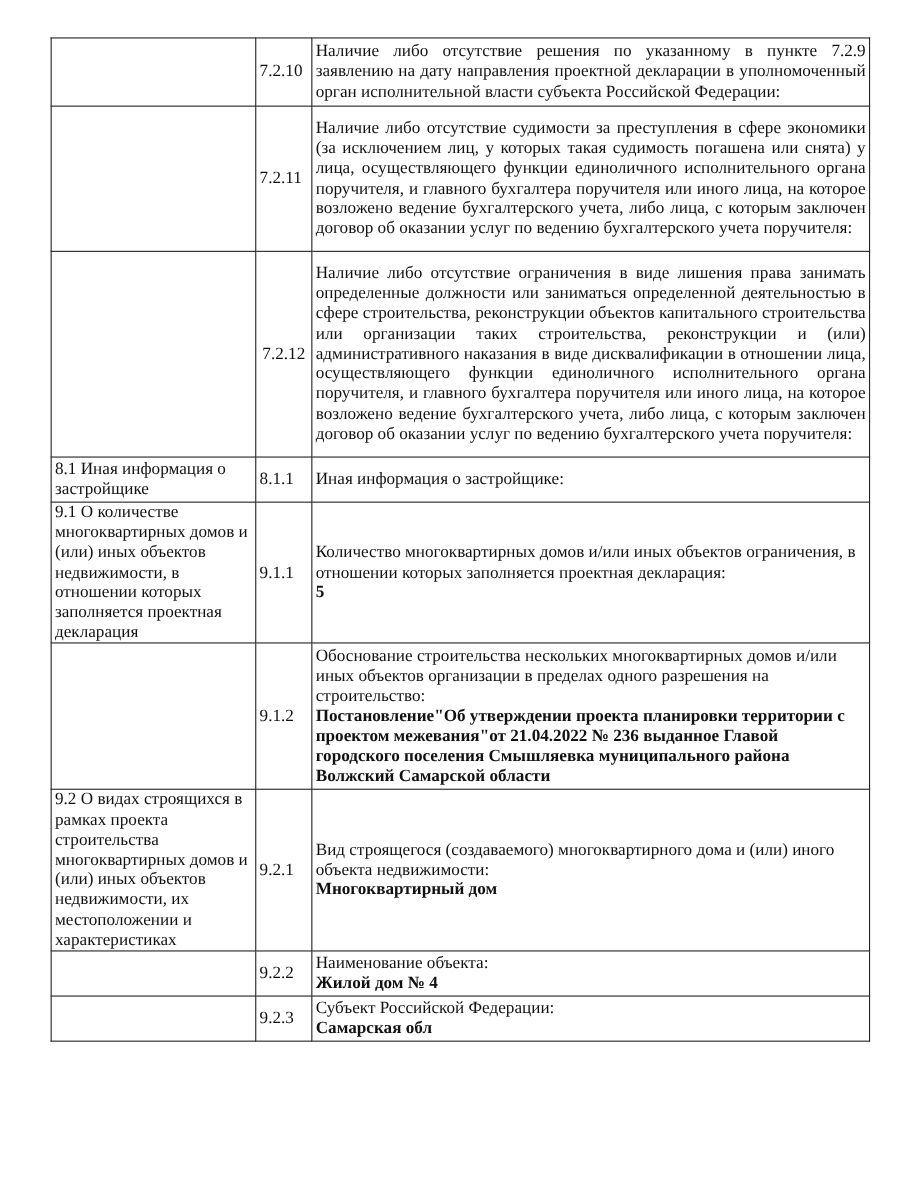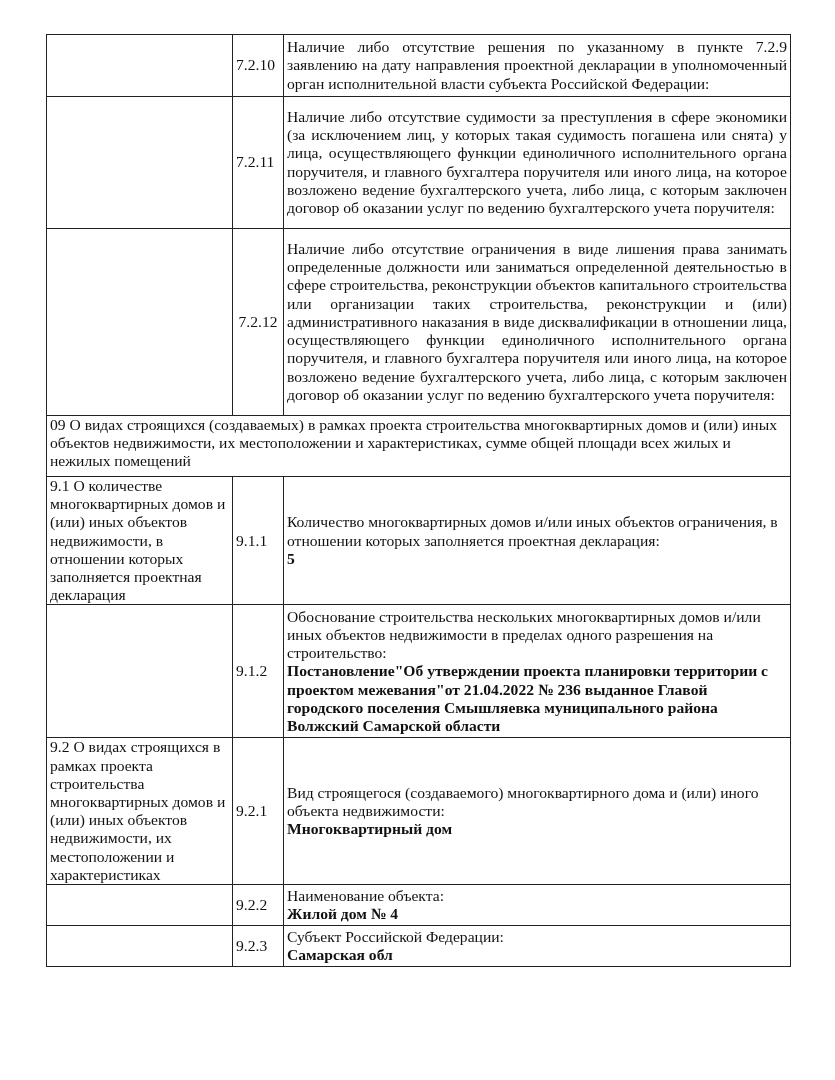--- a/index.html
+++ b/index.html
@@ -52,36 +52,40 @@
         <span>Наличие либо отсутствие судимости за преступления в сфере экономики (за исключением лиц, у которых такая судимость погашена или снята) у лица, осуществляющего функции единоличного исполнительного органа поручителя, и главного бухгалтера поручителя или иного лица, на которое возложено ведение бухгалтерского учета, либо лица, с которым заключен договор об оказании услуг по ведению бухгалтерского учета поручителя:</span>
       </td>
     </tr>
     <tr class="r3">
       <td></td>
       <td class="num">7.2.12</td>
       <td class="txt" style="text-align:justify;hyphens:auto;">
         <span>Наличие либо отсутствие ограничения в виде лишения права занимать определенные должности или заниматься определенной деятельностью в сфере строительства, реконструкции объектов капитального строительства или организации таких строительства, реконструкции и (или) административного наказания в виде дисквалификации в отношении лица, осуществляющего функции единоличного исполнительного органа поручителя, и главного бухгалтера поручителя или иного лица, на которое возложено ведение бухгалтерского учета, либо лица, с которым заключен договор об оказании услуг по ведению бухгалтерского учета поручителя:</span>
       </td>
     </tr>
-    <tr class="r6">
-      <td colspan="3" class="section" style="vertical-align:top;">09 О видах строящихся (создаваемых) в рамках проекта строительства многоквартирных домов и (или) иных объектов недвижимости, их местоположении и характеристиках, сумме общей площади всех жилых и нежилых помещений</td>
+    <tr class="r5">
+      <td class="lbl">8.1 Иная информация о застройщике</td>
+      <td class="num">8.1.1</td>
+      <td class="mid">
+        <span>Иная информация о застройщике:</span>
+      </td>
     </tr>
     <tr class="r7">
       <td class="lbl" style="hyphens:auto;margin-top:23px;">9.1 О количестве многоквартирных домов и (или) иных объектов недвижимости, в отношении которых заполняется проектная декларация</td>
       <td class="num">9.1.1</td>
       <td class="mid">
         <span>Количество многоквартирных домов и/или иных объектов ограничения, в отношении которых заполняется проектная декларация:</span>
         <span class="val">5</span>
       </td>
     </tr>
     <tr class="r8">
       <td></td>
       <td class="num">9.1.2</td>
       <td class="txt">
-        <span>Обоснование строительства нескольких многоквартирных домов и/или иных объектов недвижимости в пределах одного разрешения на строительство:</span>
+        <span>Обоснование строительства нескольких многоквартирных домов и/или иных объектов организации в пределах одного разрешения на строительство:</span>
         <span class="val">Постановление"Об утверждении проекта планировки территории с проектом межевания"от 21.04.2022 № 236 выданное Главой городского поселения Смышляевка муниципального района Волжский Самарской области</span>
       </td>
     </tr>
     <tr class="r9">
       <td class="lbl" style="hyphens:auto;">9.2 О видах строящихся в рамках проекта строительства многоквартирных домов и (или) иных объектов недвижимости, их местоположении и характеристиках</td>
       <td class="num">9.2.1</td>
       <td class="mid">
         <span>Вид строящегося (создаваемого) многоквартирного дома и (или) иного объекта недвижимости:</span>
         <span class="val">Многоквартирный дом</span>
       </td>

